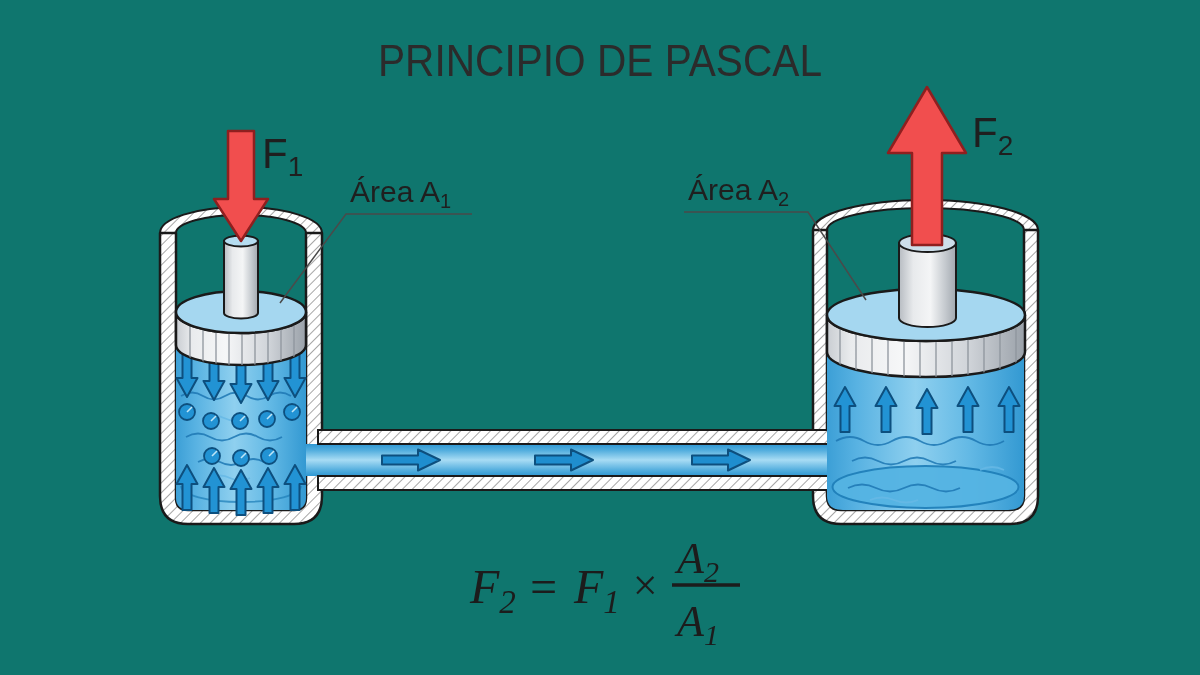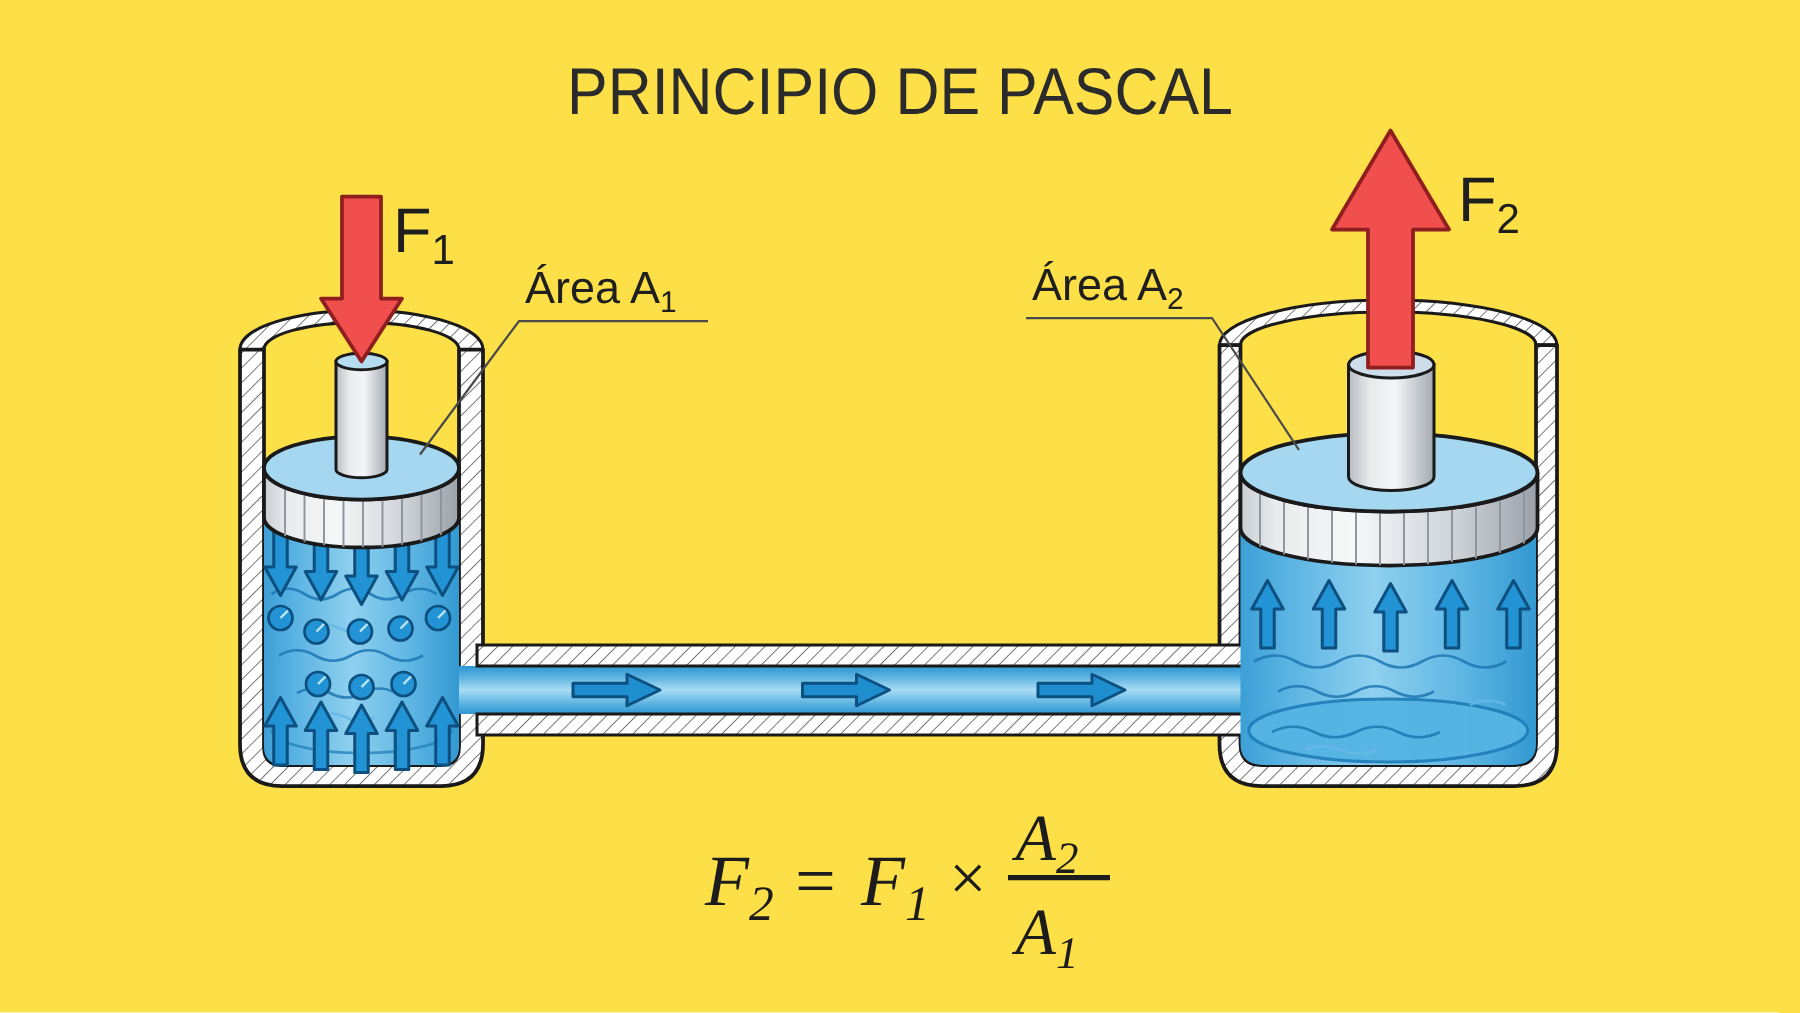--- a/index.html
+++ b/index.html
@@ -1,16 +1,16 @@
 <!DOCTYPE html>
 <html><head>
 <meta charset="utf-8">
 <style>
   html,body{margin:0;padding:0;background:#ffffff;}
-  .stage{width:1200px;height:675px;background:#fde047;position:relative;overflow:hidden;
+  .stage{width:1200px;height:675px;background:#0f766e;position:relative;overflow:hidden;
          font-family:"Liberation Sans", sans-serif;}
   svg{display:block;}
   text{fill:#1f1f1f;}
   .title-text{font-family:"Liberation Sans", sans-serif;fill:#2b2b2b;}
   .label-text{font-family:"Liberation Sans", sans-serif;fill:#1f1f1f;}
   .formula-text{font-family:"Liberation Serif", serif;font-style:italic;fill:#1c1c1c;}
 </style>
 </head>
 <body>
 

